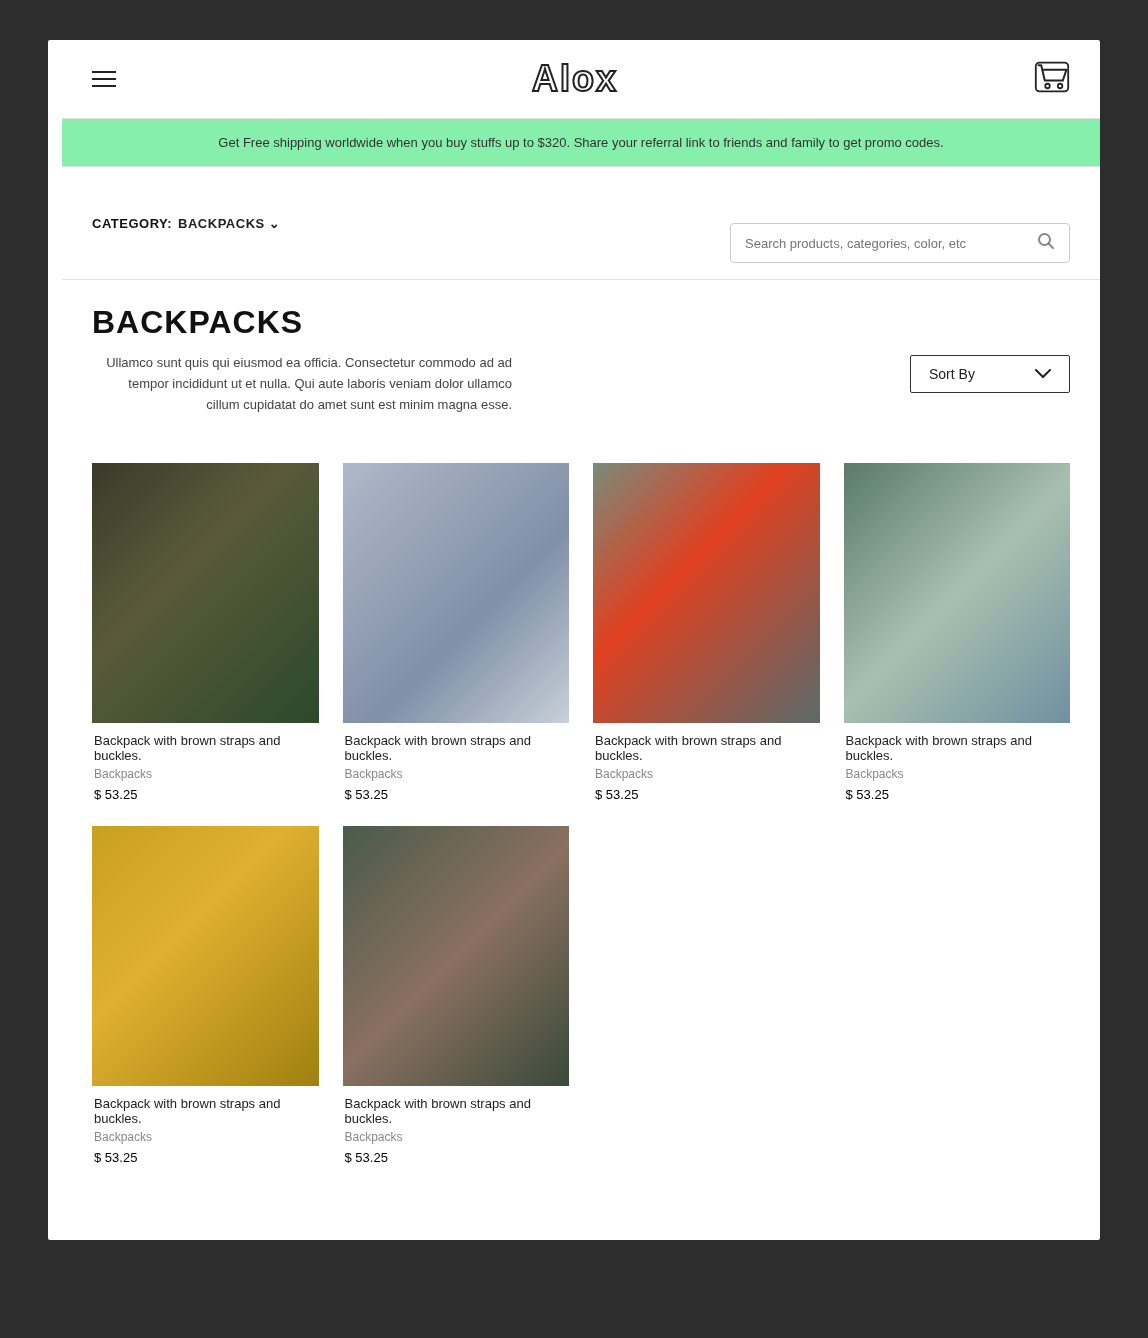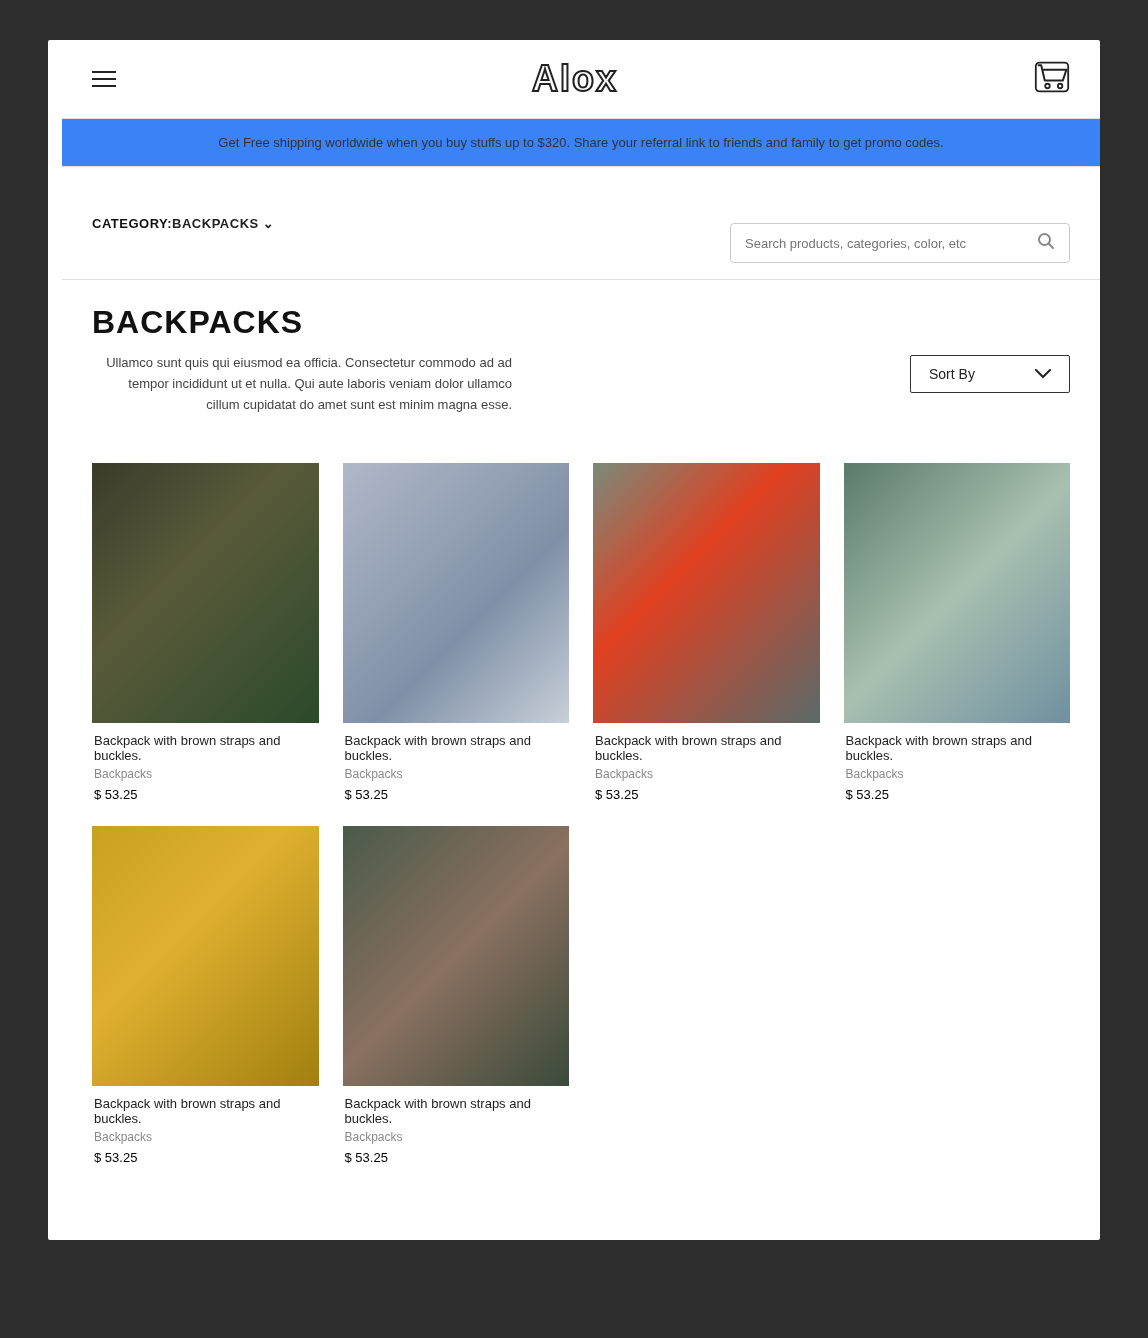--- a/index.html
+++ b/index.html
@@ -46,38 +46,39 @@
       font-family: Arial Black, Arial, sans-serif;
       -webkit-text-stroke: 2px #222;
       color: transparent;
     }
     .cart-icon svg {
       width: 36px;
       height: 36px;
     }
     
     .promo-banner {
-      background: #3b82f6;
+      background: #86efac;
       text-align: center;
       padding: 16px 20px;
       font-size: 13px;
       color: #333;
       border-bottom: 1px solid #e0e0e0;
     }
     
     .filter-row {
       display: flex;
       align-items: center;
       justify-content: space-between;
       padding: 16px 30px;
       border-bottom: 1px solid #e0e0e0;
     }
     .category-label {
       display: flex;
       align-items: flex-end;
+      gap: 6px;
       font-size: 13px;
     }
     .category-label strong {
       font-weight: 900;
       font-size: 13px;
       color: #111;
       letter-spacing: 0.5px;
     }
     .category-value {
       font-weight: bold;

